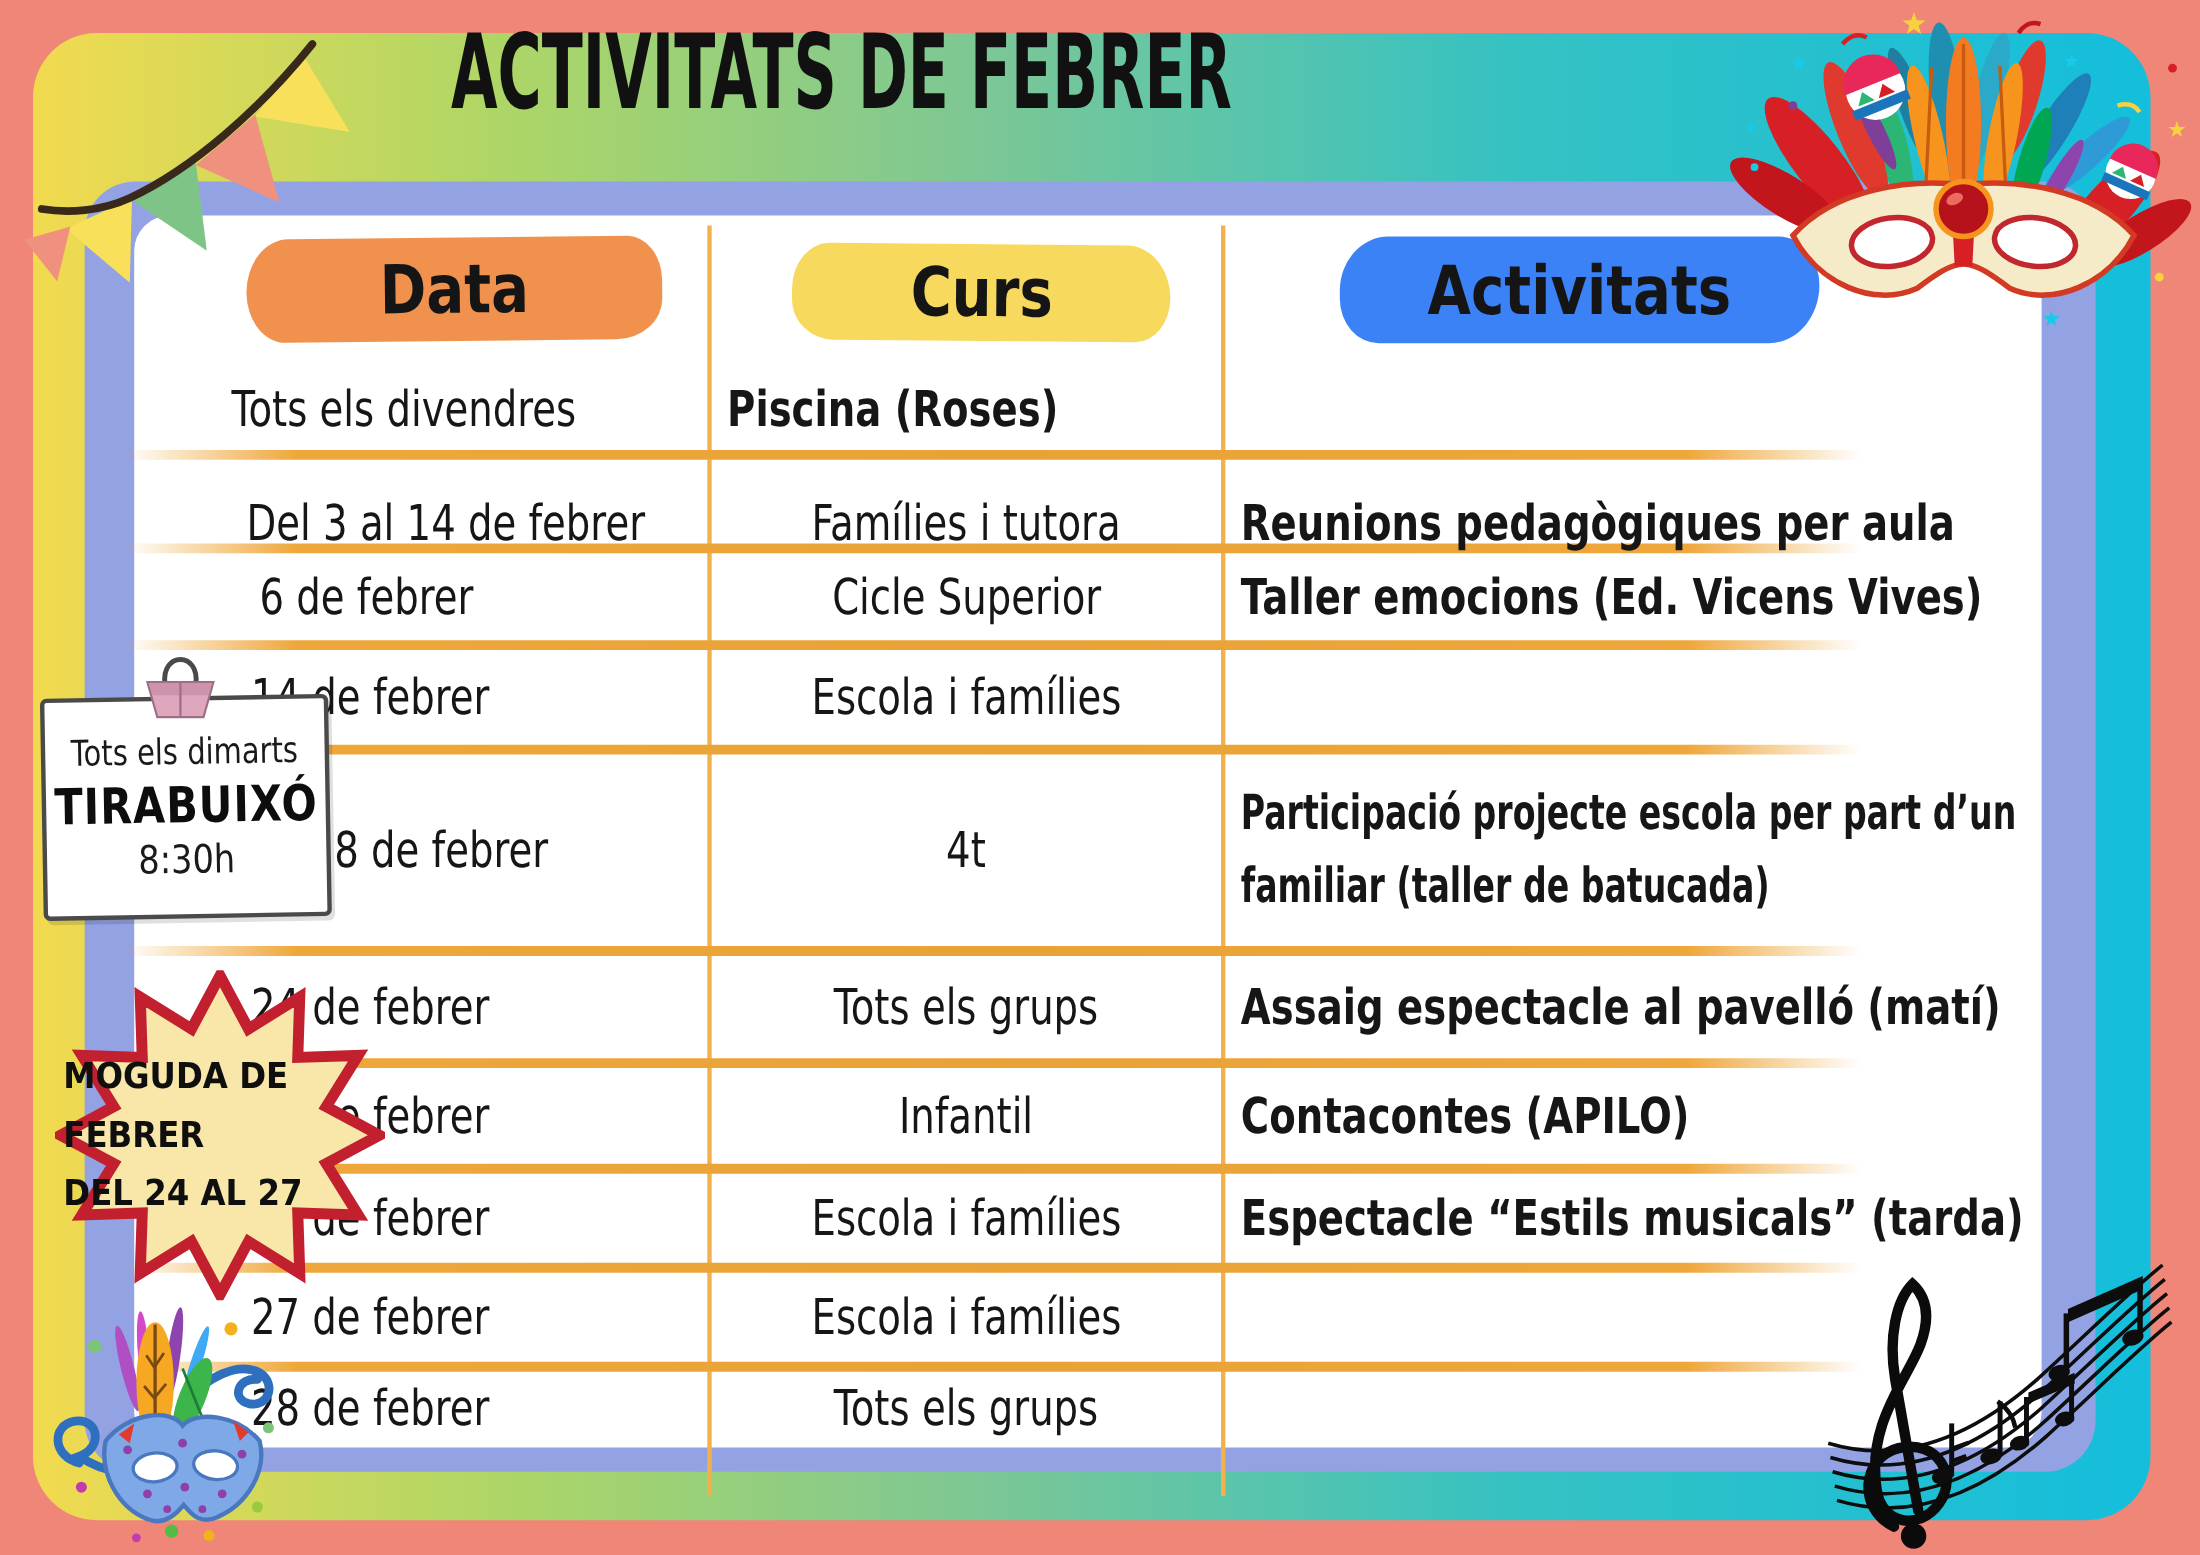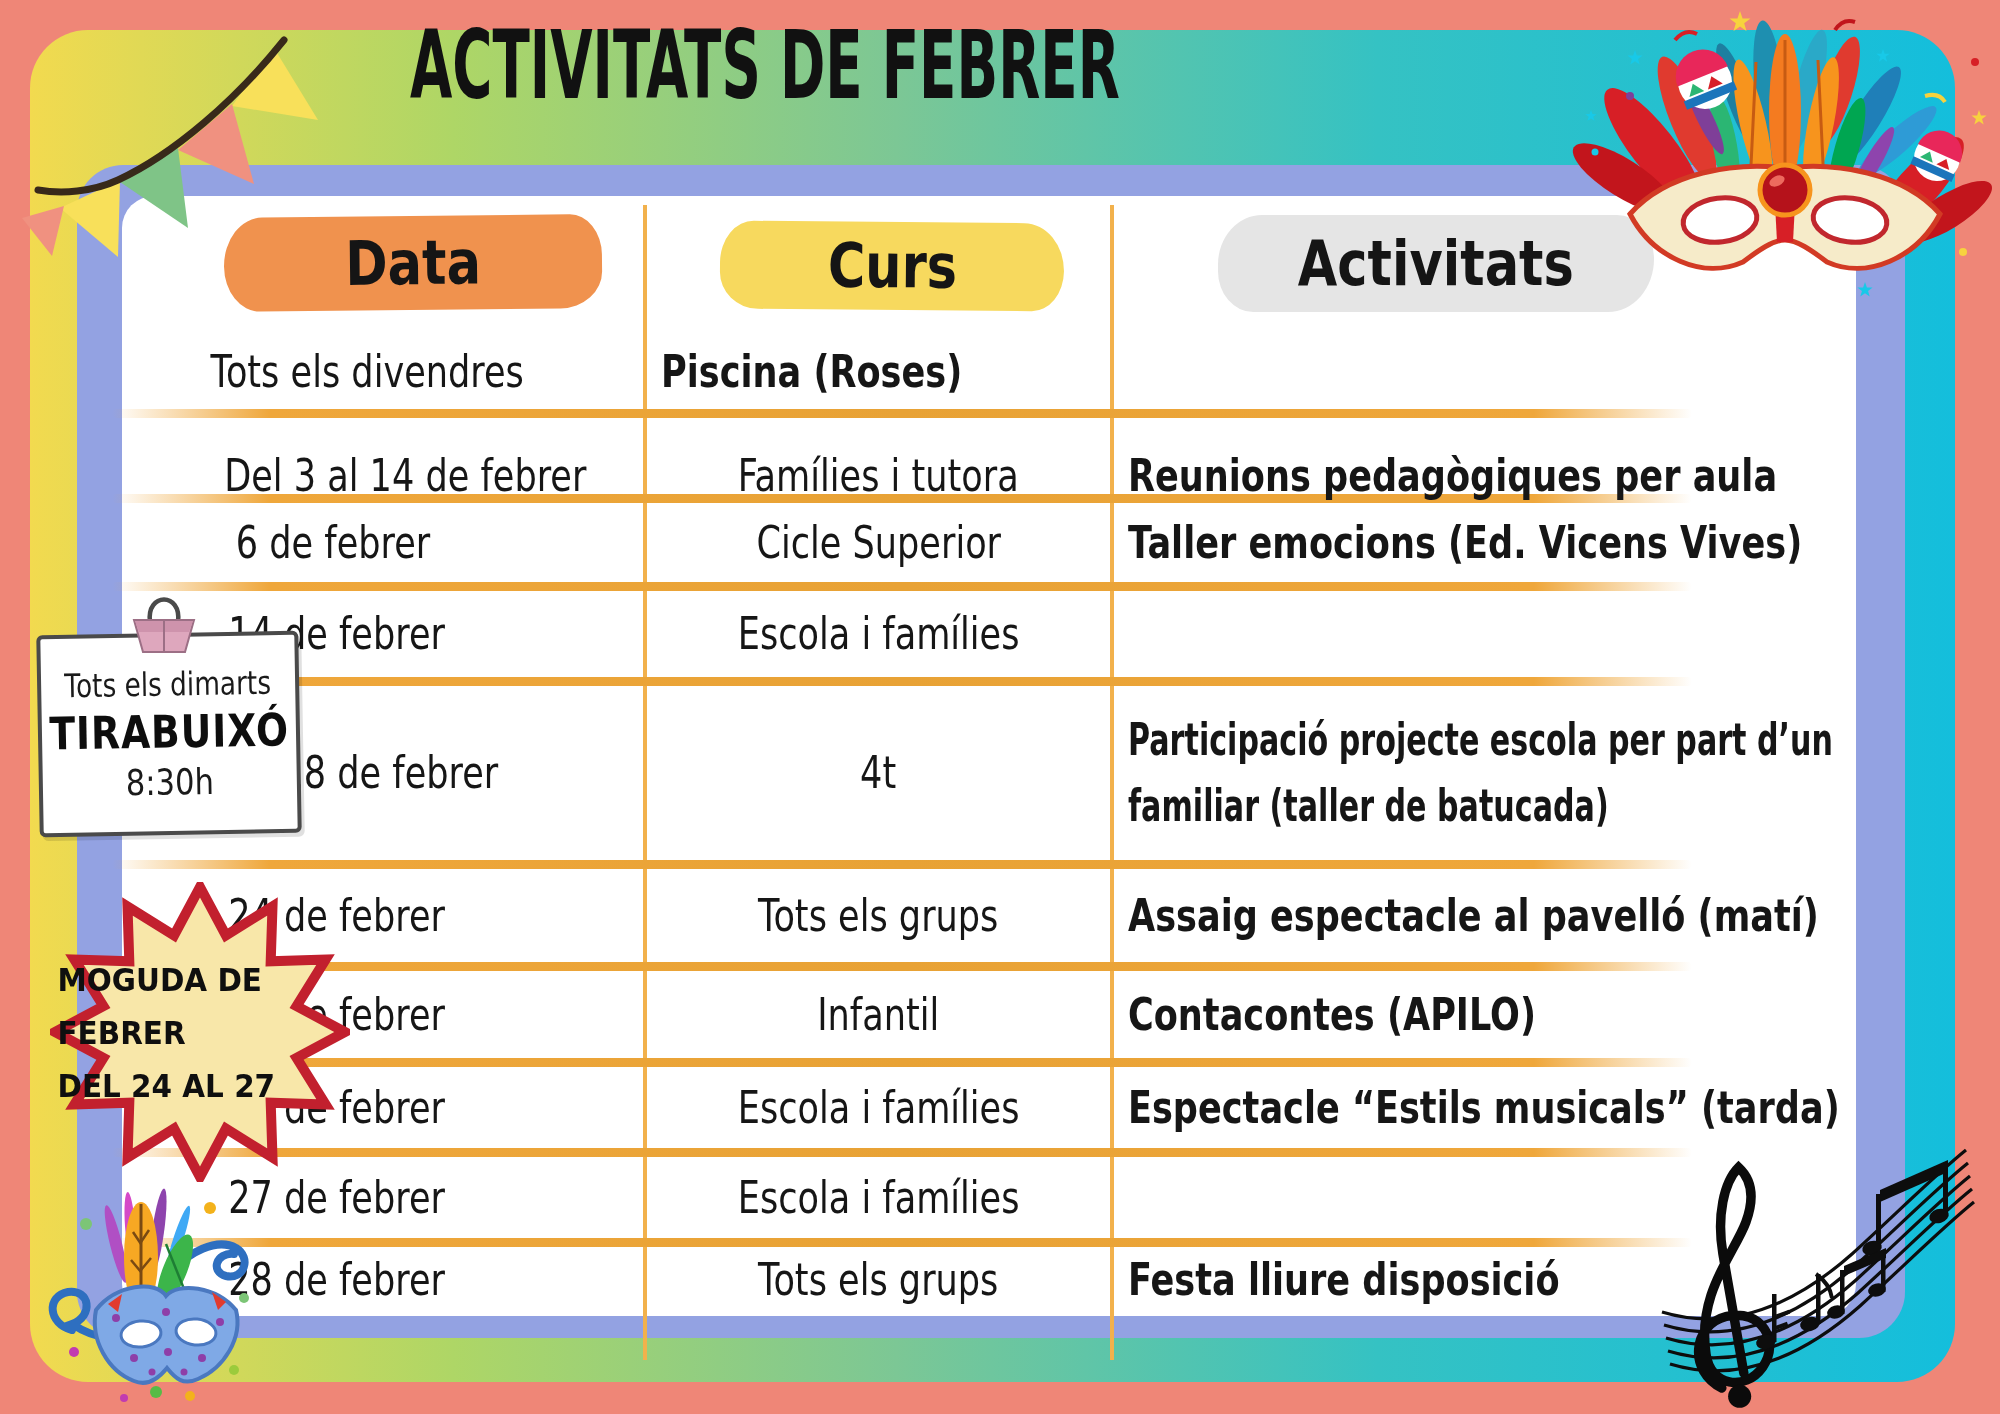--- a/index.html
+++ b/index.html
@@ -15,21 +15,21 @@
          display:flex;justify-content:center;z-index:3;}
   .title span{display:inline-block;font-weight:bold;font-size:76px;color:#111;
               white-space:nowrap;transform:scale(0.72,1.24);letter-spacing:0;}
   
   .blob{position:absolute;display:flex;align-items:center;justify-content:center;z-index:3;}
   .blob span{display:inline-block;font-weight:bold;font-size:58px;color:#151515;transform:scale(0.88,1.06);white-space:nowrap;}
   .blob-date{left:224px;top:216px;width:378px;height:94px;background:#F0924E;
     border-radius:46px 38px 50px 42px / 58px 48px 44px 54px;transform:rotate(-0.6deg);}
   .blob-course{left:720px;top:222px;width:344px;height:88px;background:#F7D95E;
     border-radius:42px 50px 40px 48px / 52px 60px 50px 46px;transform:rotate(0.5deg);}
-  .blob-activity{left:1218px;top:215px;width:436px;height:97px;background:#e5e5e5;
+  .blob-activity{left:1218px;top:215px;width:436px;height:97px;background:#3b82f6;
     border-radius:50px 42px 52px 40px / 56px 50px 60px 46px;}
   
   .vline{position:absolute;top:205px;height:1155px;width:4px;background:#F2B14C;z-index:2;}
   .v1{left:643px;} .v2{left:1110px;}
   .hline{position:absolute;left:112px;width:1580px;height:9px;border-radius:5px;z-index:2;
     background:linear-gradient(90deg,rgba(240,169,62,0) 0%,#EFA73B 10%,#E8A235 50%,#EFA73B 90%,rgba(240,169,62,0) 100%);}
   .h1{top:409px;}.h2{top:494px;}.h3{top:582px;}.h4{top:677px;}.h5{top:860px;}
   .h6{top:962px;}.h7{top:1058px;}.h8{top:1148px;}.h9{top:1238px;}
   
   .row{position:absolute;left:122px;width:1734px;display:flex;align-items:center;z-index:3;}
@@ -135,21 +135,20 @@
     <div class="cell-course"><span class="ht">Escola i famílies</span></div>
     <div class="cell-activity"><span class="ht">Espectacle “Estils musicals” (tarda)</span></div>
   </div>
   <div class="row r9">
     <div class="cell-date"><span class="ht">27 de febrer</span></div>
     <div class="cell-course"><span class="ht">Escola i famílies</span></div>
   </div>
   <div class="row r10">
     <div class="cell-date"><span class="ht">28 de febrer</span></div>
     <div class="cell-course"><span class="ht">Tots els grups</span></div>
-    <div class="cell-activity"><span class="ht">Festa lliure disposició</span></div>
   </div>
 
   <svg class="star-svg" viewBox="0 0 300 300">
     <polygon points="150,5 175.9,53.4 222.5,24.4 220.7,79.3 275.6,77.5 246.6,124.1 295,150 246.6,175.9 275.6,222.5 220.7,220.7 222.5,275.6 175.9,246.6 150,295 124.1,246.6 77.5,275.6 79.3,220.7 24.4,222.5 53.4,175.9 5,150 53.4,124.1 24.4,77.5 79.3,79.3 77.5,24.4 124.1,53.4" fill="#F8E7A9" stroke="#C2202E" stroke-width="10" stroke-linejoin="miter"></polygon>
   </svg>
   <div class="star-text">
     <div>MOGUDA DE</div>
     <div>FEBRER</div>
     <div>DEL 24 AL 27</div>
   </div>

